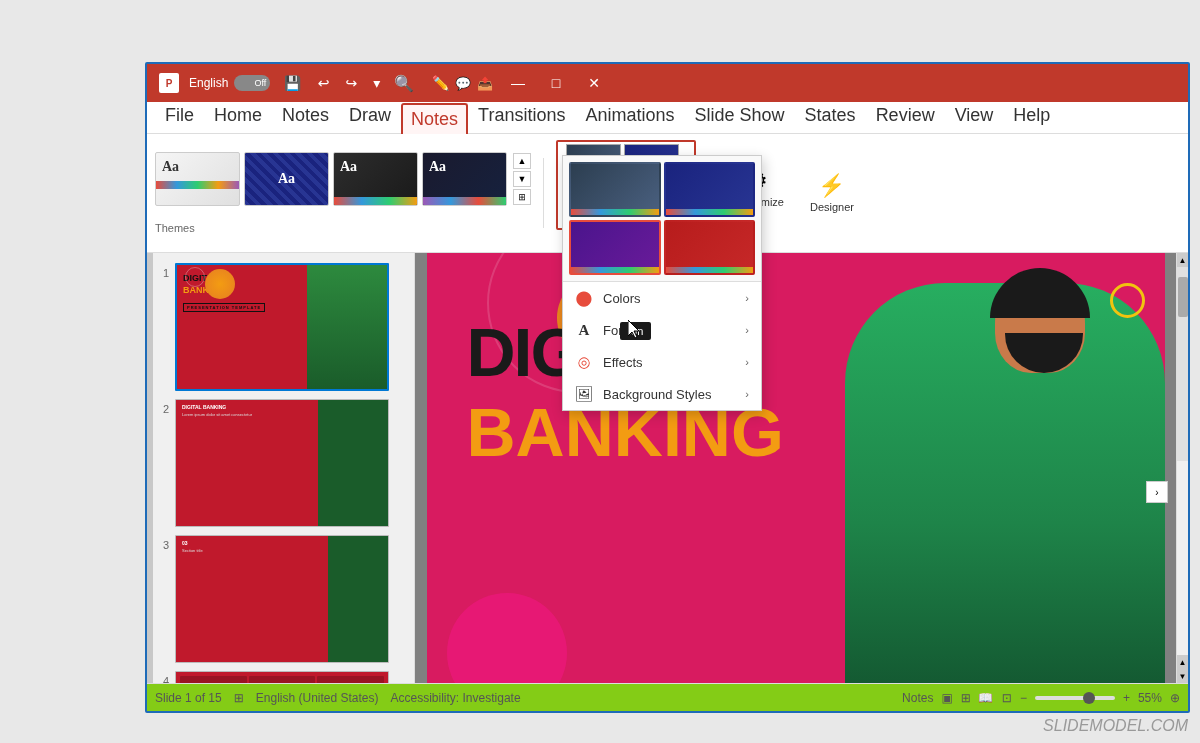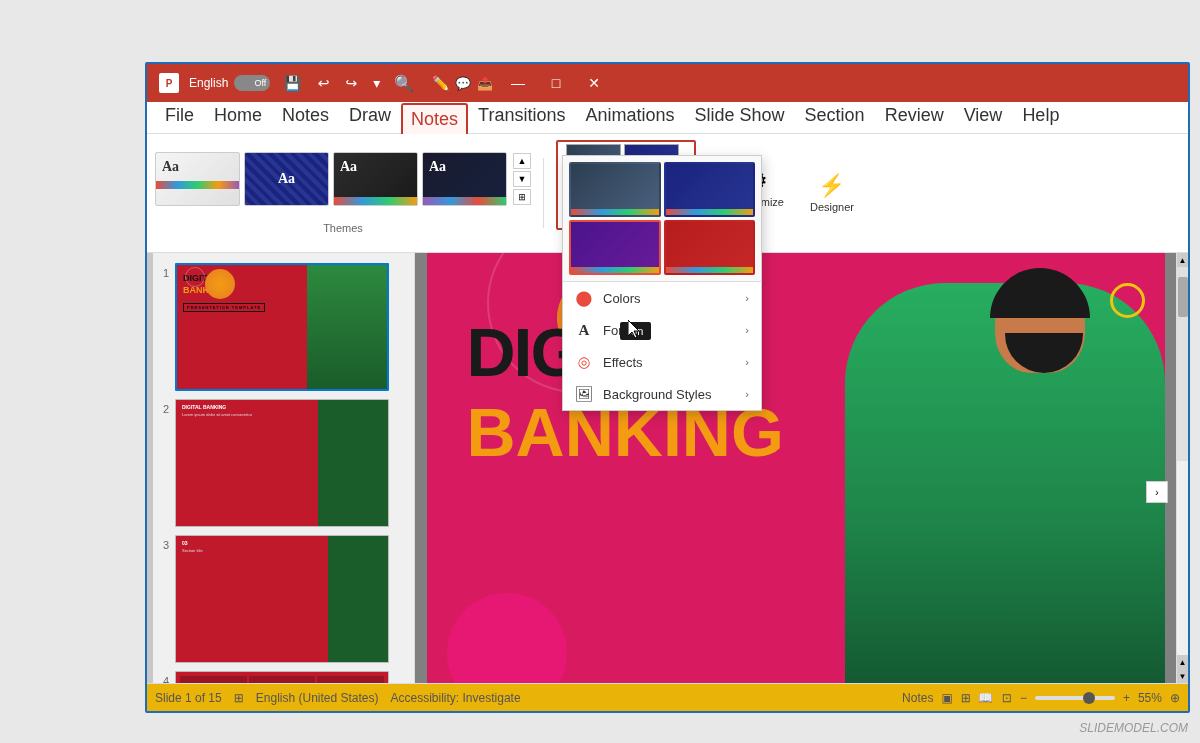--- a/index.html
+++ b/index.html
@@ -23,21 +23,21 @@
     .win-btn { width: 28px; height: 24px; display: flex; align-items: center; justify-content: center; cursor: pointer; color: white; font-size: 14px; }
 
     
     .ribbon { background: white; border-bottom: 1px solid #ddd; }
     .ribbon-tabs { display: flex; padding: 0 8px; border-bottom: 1px solid #ddd; height: 32px; align-items: flex-end; }
     .ribbon-tab { padding: 6px 10px; font-size: 18px; cursor: pointer; color: #333; border-bottom: 2px solid transparent; margin-bottom: -1px; }
     .ribbon-tab.active { color: #c0392b; border-bottom: 2px solid #c0392b; background: white; font-weight: 500; }
     .ribbon-tab.active.highlighted { border: 2px solid #c0392b; border-bottom: none; background: #fff5f5; color: #c0392b; padding: 4px 8px; border-radius: 3px 3px 0 0; }
     .ribbon-content { display: flex; align-items: center; padding: 6px 8px; gap: 8px; min-height: 88px; }
     .themes-section { display: flex; flex-direction: column; }
-    .themes-label { font-size: 11px; color: #666; text-align: center; margin-top: 16px; }
+    .themes-label { font-size: 11px; color: #666; text-align: left; margin-top: 16px; }
     .theme-grid { display: flex; gap: 4px; align-items: center; }
     .theme-item { width: 85px; height: 54px; border: 1px solid #ccc; cursor: pointer; overflow: hidden; position: relative; border-radius: 2px; }
     .theme-scroll { display: flex; flex-direction: column; gap: 2px; margin-left: 2px; }
     .theme-scroll-btn { width: 18px; height: 16px; border: 1px solid #ccc; background: white; cursor: pointer; display: flex; align-items: center; justify-content: center; font-size: 9px; }
 
     
     .t1 { background: linear-gradient(135deg, #f5f5f5 0%, #e0e0e0 100%); }
     .t1-bar { height: 8px; background: linear-gradient(90deg, #e74c3c, #3498db, #2ecc71, #f39c12, #9b59b6); margin-top: auto; }
     .t2 { background: #1a237e; }
     .t2-pattern { width: 100%; height: 100%; background: repeating-linear-gradient(45deg, #283593 0px, #283593 4px, #1a237e 4px, #1a237e 8px); }
@@ -70,21 +70,21 @@
     .slide-canvas { flex: 1; background: #808080; display: flex; align-items: center; justify-content: center; overflow: hidden; position: relative; }
     .slide-main { width: 738px; height: 430px; background: #d81b60; position: relative; overflow: hidden; }
 
     
     .right-scrollbar { width: 12px; background: #f0f0f0; border-left: 1px solid #ddd; display: flex; flex-direction: column; align-items: center; }
     .scrollbar-btn { width: 12px; height: 14px; background: #ccc; display: flex; align-items: center; justify-content: center; font-size: 8px; cursor: pointer; }
     .scrollbar-track { flex: 1; width: 12px; background: #e0e0e0; position: relative; }
     .scrollbar-thumb { width: 10px; height: 40px; background: #aaa; position: absolute; top: 10px; left: 1px; border-radius: 2px; }
 
     
-    .statusbar { height: 28px; background: #eab308; border-top: 1px solid #ddd; display: flex; align-items: center; padding: 0 8px; gap: 12px; font-size: 12px; color: #555; }
+    .statusbar { height: 28px; background: #84cc16; border-top: 1px solid #ddd; display: flex; align-items: center; padding: 0 8px; gap: 12px; font-size: 12px; color: #555; }
     .statusbar-right { margin-left: auto; display: flex; align-items: center; gap: 8px; }
     .zoom-slider { width: 80px; height: 4px; background: #ddd; border-radius: 2px; position: relative; }
     .zoom-thumb { width: 12px; height: 12px; background: #555; border-radius: 50%; position: absolute; top: -4px; left: 60%; cursor: pointer; }
 
     
     .variants-popup { position: absolute; top: 155px; left: 562px; width: 200px; background: white; border: 1px solid #ccc; box-shadow: 2px 4px 12px rgba(0,0,0,0.2); z-index: 100; }
     .variants-thumbnails { display: grid; grid-template-columns: 1fr 1fr; gap: 3px; padding: 6px; background: #f9f9f9; border-bottom: 1px solid #ddd; }
     .vt-item { height: 55px; cursor: pointer; border: 2px solid transparent; border-radius: 2px; overflow: hidden; position: relative; }
     .popup-item { display: flex; align-items: center; padding: 7px 12px; gap: 10px; cursor: pointer; font-size: 13px; color: #333; }
     .popup-item-icon { width: 18px; height: 18px; display: flex; align-items: center; justify-content: center; font-size: 15px; }
@@ -95,21 +95,21 @@
     .slide-text-banking { position: absolute; top: 140px; left: 40px; font-size: 68px; font-weight: 900; color: #f39c12; font-family: Arial, sans-serif; }
     .slide-text-pres { position: absolute; top: 235px; left: 40px; font-size: 13px; font-weight: bold; color: #1a1a1a; letter-spacing: 4px; border: 2px solid #1a1a1a; padding: 6px 16px; }
 
     
     .vt1 { background: linear-gradient(135deg, #2c3e50, #4a6080); }
     .vt2 { background: linear-gradient(135deg, #1a237e, #283593); }
     .vt3 { background: linear-gradient(135deg, #4a148c, #6a1b9a); border: 2px solid #e74c3c !important; }
     .vt4 { background: linear-gradient(135deg, #b71c1c, #c62828); }
     .vt-bar { height: 6px; position: absolute; bottom: 0; left: 0; right: 0; background: linear-gradient(90deg, #e74c3c, #3498db, #2ecc71, #f39c12); }
 
-    .slidemodel-watermark { position: absolute; bottom: 8px; right: 12px; font-size: 12px; color: #999; font-style: italic; margin-left: 28px; }
+    .slidemodel-watermark { position: absolute; bottom: 8px; right: 12px; font-size: 16px; color: #999; font-style: italic; margin-left: 28px; }
 
     .collapse-btn { position: absolute; right: 8px; top: 228px; width: 22px; height: 22px; background: white; border: 1px solid #ccc; display: flex; align-items: center; justify-content: center; cursor: pointer; font-size: 10px; z-index: 10; }
   </style>
 </head>
 <body>
 
 <div class="window">
 
   <div class="titlebar">
     <div class="titlebar-logo">P</div>
@@ -137,21 +137,21 @@
   <div class="ribbon">
     <div class="ribbon-tabs">
       <div class="ribbon-tab">File</div>
       <div class="ribbon-tab">Home</div>
       <div class="ribbon-tab">Notes</div>
       <div class="ribbon-tab">Draw</div>
       <div class="ribbon-tab active highlighted">Notes</div>
       <div class="ribbon-tab">Transitions</div>
       <div class="ribbon-tab">Animations</div>
       <div class="ribbon-tab">Slide Show</div>
-      <div class="ribbon-tab">Section</div>
+      <div class="ribbon-tab">States</div>
       <div class="ribbon-tab">Review</div>
       <div class="ribbon-tab">View</div>
       <div class="ribbon-tab">Help</div>
     </div>
 
     <div class="ribbon-content">
 
       <div class="themes-section">
         <div class="theme-grid">
           <div class="theme-item t1">

